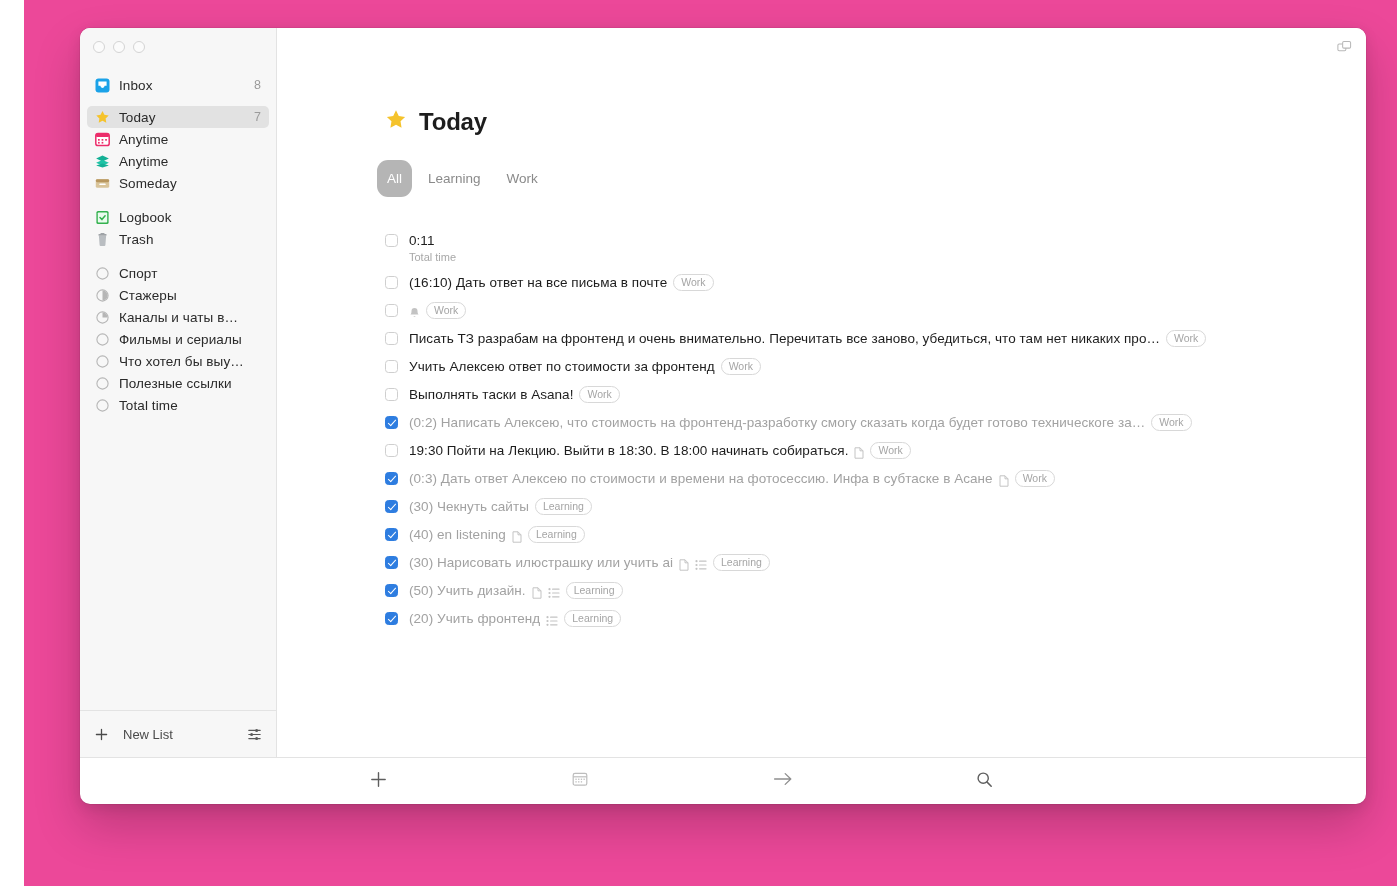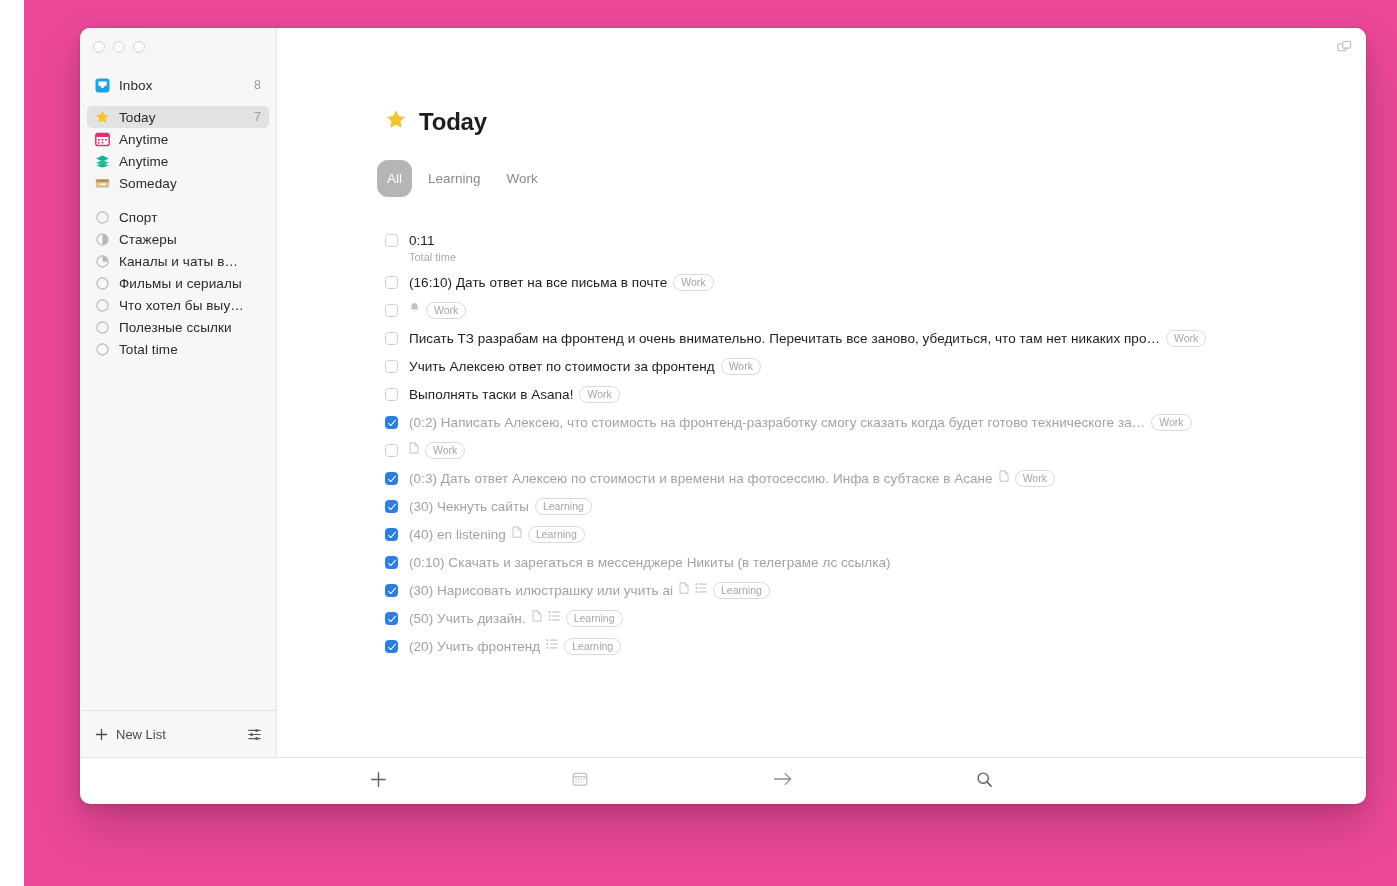--- a/index.html
+++ b/index.html
@@ -116,21 +116,21 @@
     height: 47px;
     border-top: 1px solid #e3e3e3;
     display: flex;
     align-items: center;
     padding: 0 14px;
     gap: 8px;
   }
   #new-list-btn {
     display: flex;
     align-items: center;
-    gap: 7px;
+    gap: 14px;
     cursor: default;
   }
   #new-list-btn .nl-label {
     font-size: 13px;
     color: #4a4a4a;
   }
   #list-settings-btn { margin-left: auto; cursor: default; }
 
   
   #main {
@@ -221,21 +221,21 @@
     position: absolute;
     left: 3.6px; top: 1.2px;
     width: 3.4px; height: 6.8px;
     border: solid #ffffff;
     border-width: 0 1.7px 1.7px 0;
     transform: rotate(42deg);
   }
 
   .task-body {
     display: flex;
-    align-items: flex-start;
+    align-items: flex-end;
     flex-wrap: nowrap;
     gap: 6px;
     min-width: 0;
     max-width: 860px;
   }
   .task-text {
     font-size: 13.5px;
     color: #1d1d1d;
     line-height: 17px;
     white-space: nowrap;
@@ -367,20 +367,45 @@
                   <rect x="0.8" y="3.2" width="13.4" height="8.6" rx="1.6" fill="#d9c49a"></rect>
                   <rect x="0.8" y="3.2" width="13.4" height="3" rx="1.4" fill="#b8965e"></rect>
                   <rect x="4.3" y="7.6" width="6.4" height="1.5" rx="0.7" fill="#fff"></rect>
                 </svg>
               </span>
               <span class="nav-label">Someday</span>
               <span class="nav-count"></span>
             </div>
           </div>
 
+          <div class="nav-group spaced">
+            <div class="nav-item">
+              <span class="nav-icon">
+                <svg width="15" height="15" viewBox="0 0 15 15">
+                  <rect x="1.4" y="1" width="12.2" height="13" rx="1.6" fill="#34b14f"></rect>
+                  <rect x="2.8" y="2.4" width="9.4" height="10.2" rx="0.8" fill="#eafbee"></rect>
+                  <path d="M5 7.6l1.9 2 3.2-3.8" fill="none" stroke="#34b14f" stroke-width="1.5" stroke-linecap="round" stroke-linejoin="round"></path>
+                </svg>
+              </span>
+              <span class="nav-label">Logbook</span>
+              <span class="nav-count"></span>
+            </div>
+
+            <div class="nav-item">
+              <span class="nav-icon">
+                <svg width="15" height="15" viewBox="0 0 15 15">
+                  <rect x="3.4" y="2.1" width="8.2" height="1.6" rx="0.7" fill="#9fa3a7"></rect>
+                  <path d="M3.9 4.1h7.2l-.7 9a1 1 0 0 1-1 .9H5.6a1 1 0 0 1-1-.9z" fill="#b9bdc1"></path>
+                  <path d="M6.1 1h2.8a.7.7 0 0 1 .7.7v.5H5.4v-.5a.7.7 0 0 1 .7-.7z" fill="#9fa3a7"></path>
+                </svg>
+              </span>
+              <span class="nav-label">Trash</span>
+              <span class="nav-count"></span>
+            </div>
+          </div>
 
           <div class="nav-group spaced">
 
             <div class="nav-item">
               <span class="nav-icon">
                 <svg width="15" height="15" viewBox="0 0 15 15">
                   <circle cx="7.5" cy="7.5" r="5.6" fill="none" stroke="#b6b6b6" stroke-width="1.1"></circle>
                 </svg>
               </span>
               <span class="nav-label">Спорт</span>
@@ -559,20 +584,21 @@
               <div class="task-row done">
                 <div class="checkbox checked"></div>
                 <div class="task-body">
                   <div class="task-text">(0:2) Написать Алексею, что стоимость на фронтенд-разработку смогу сказать когда будет готово техническоге за…</div>
                   <span class="tag-pill">Work</span>
                 </div>
               </div>
               <div class="task-row">
                 <div class="checkbox"></div>
                 <div class="task-body">
+                  <div class="task-text">19:30 Пойти на Лекцию. Выйти в 18:30. В 18:00 начинать собираться.</div>
                   <span class="meta-icon">
                     <svg width="10" height="12" viewBox="0 0 10 12">
                       <path d="M1 .8h5l3 3v7.4H1z" fill="#fff" stroke="#b0b0b0" stroke-width="1"></path>
                       <path d="M6 .8v3h3" fill="none" stroke="#b0b0b0" stroke-width="1"></path>
                     </svg>
                   </span>
                   <span class="tag-pill">Work</span>
                 </div>
               </div>
               <div class="task-row done">
@@ -599,26 +625,20 @@
                 <div class="checkbox checked"></div>
                 <div class="task-body">
                   <div class="task-text">(40) en listening</div>
                   <span class="meta-icon">
                     <svg width="10" height="12" viewBox="0 0 10 12">
                       <path d="M1 .8h5l3 3v7.4H1z" fill="#fff" stroke="#b0b0b0" stroke-width="1"></path>
                       <path d="M6 .8v3h3" fill="none" stroke="#b0b0b0" stroke-width="1"></path>
                     </svg>
                   </span>
                   <span class="tag-pill">Learning</span>
-                </div>
-              </div>
-              <div class="task-row done">
-                <div class="checkbox checked"></div>
-                <div class="task-body">
-                  <div class="task-text">(0:10) Скачать и зарегаться в мессенджере Никиты (в телеграме лс ссылка)</div>
                 </div>
               </div>
               <div class="task-row done">
                 <div class="checkbox checked"></div>
                 <div class="task-body">
                   <div class="task-text">(30) Нарисовать илюстрашку или учить ai</div>
                   <span class="meta-icon">
                     <svg width="10" height="12" viewBox="0 0 10 12">
                       <path d="M1 .8h5l3 3v7.4H1z" fill="#fff" stroke="#b0b0b0" stroke-width="1"></path>
                       <path d="M6 .8v3h3" fill="none" stroke="#b0b0b0" stroke-width="1"></path>

